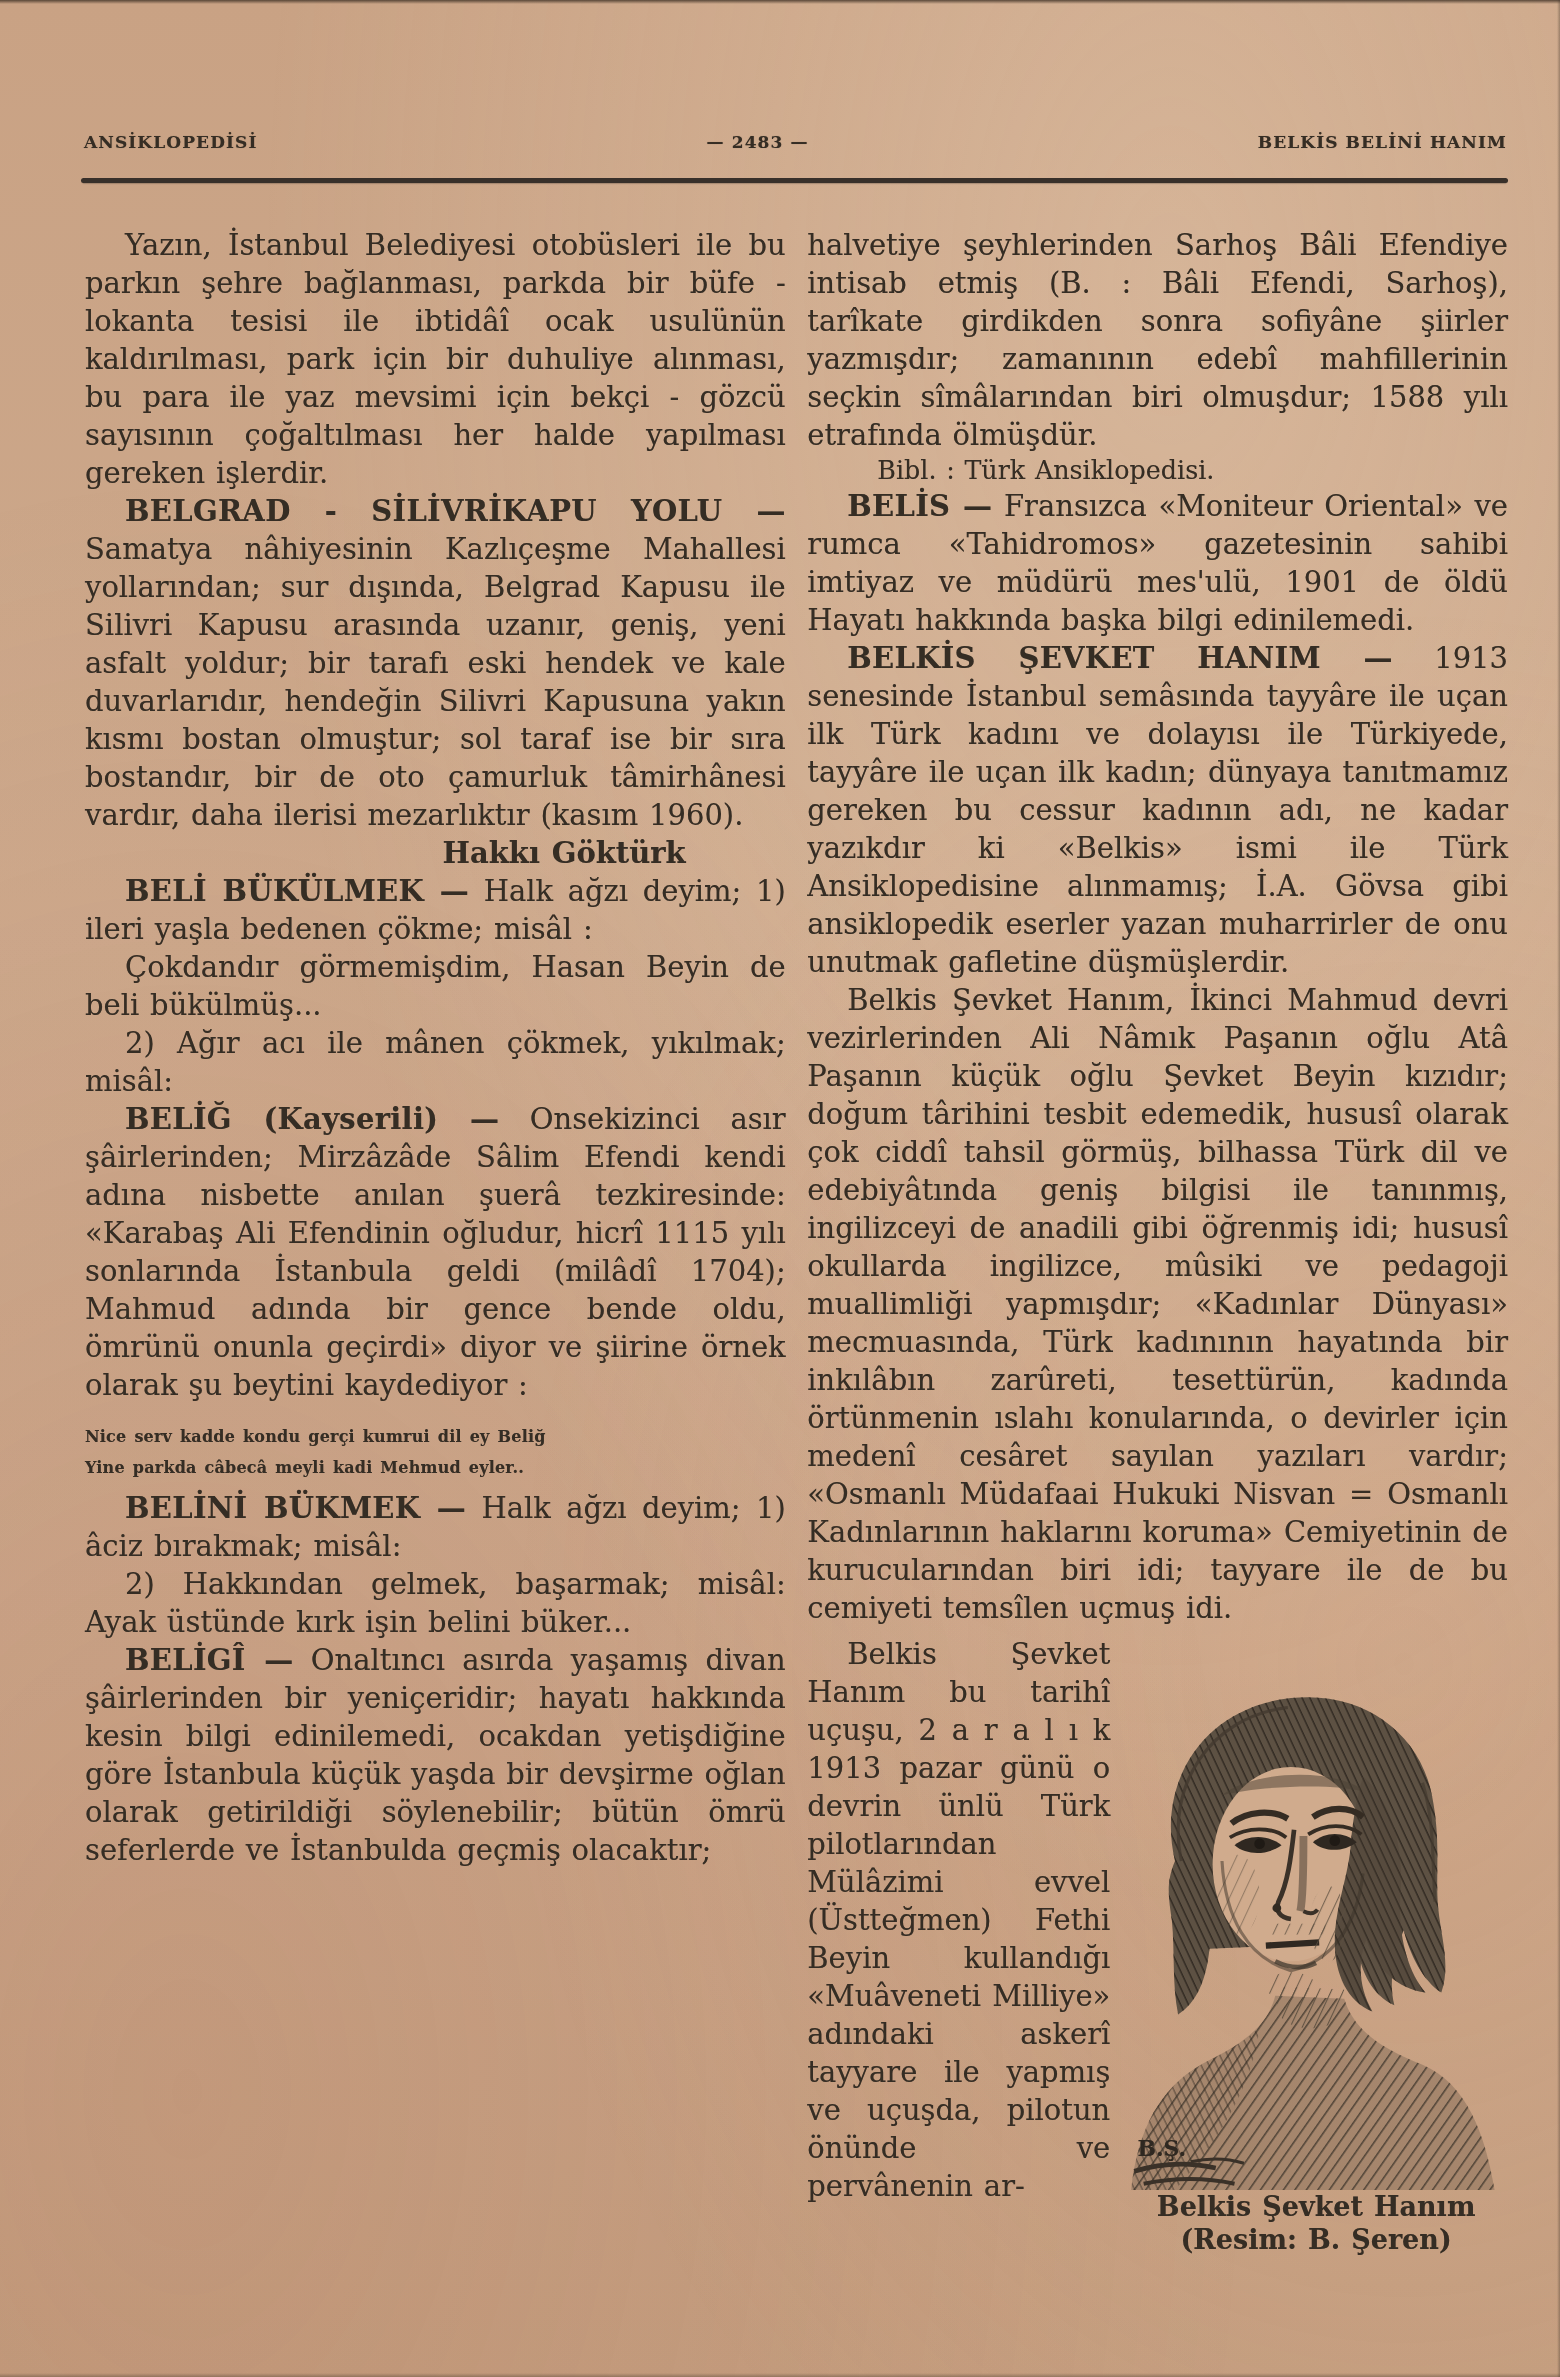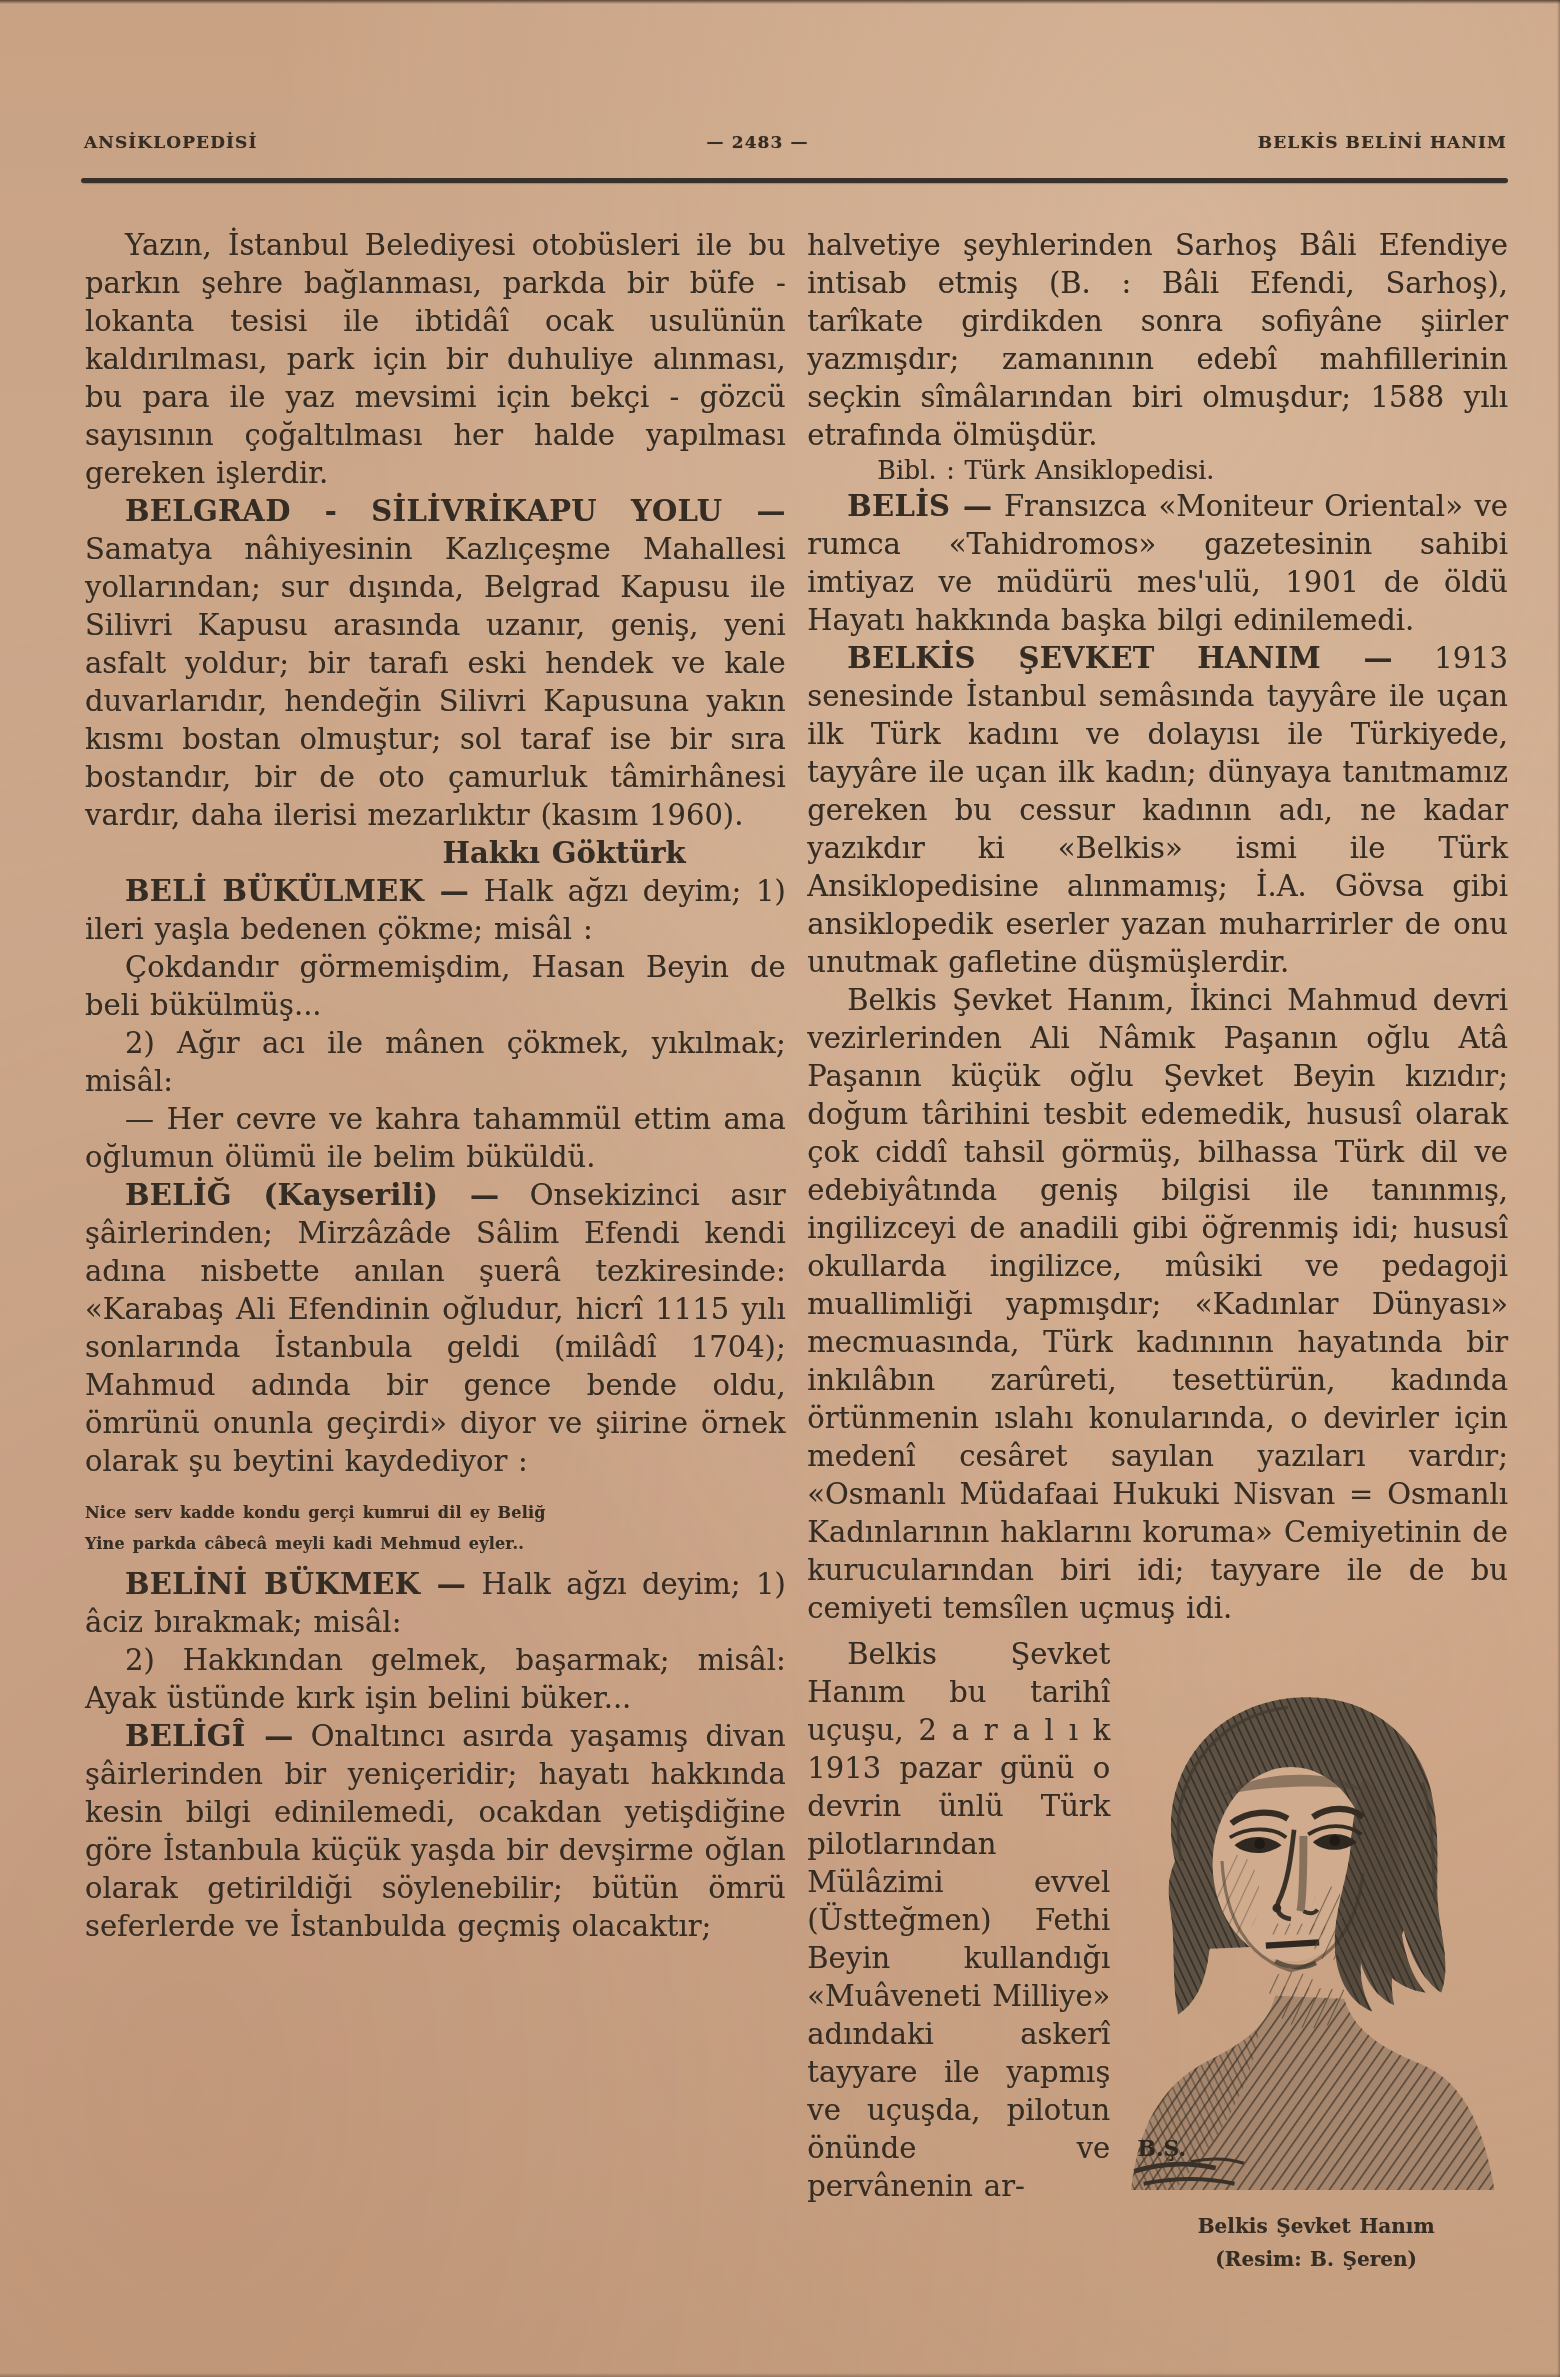--- a/index.html
+++ b/index.html
@@ -40,21 +40,21 @@
   .bibl{font-size:25.4px;line-height:33px;padding-left:70px;margin:12px 0 3.2px;
     text-align:left;text-indent:0;}
   .poem{font-weight:700;font-size:16px;line-height:31px;margin:17.3px 0 5.4px;
     text-align:left;letter-spacing:0.2px;word-spacing:2.2px;}
 
   .media-row{display:flex;gap:14px;margin-top:7.6px;justify-content:space-between;}
   .narrow{width:303px;flex:none;}
   figure.portrait{flex:1;margin:38px 0 0 0;text-align:center;}
   figure.portrait svg{display:block;margin:0 auto;}
   figure.portrait svg text{font-family:"DejaVu Serif","Liberation Serif",serif;}
-  figcaption{font-weight:700;font-size:20px;line-height:33px;margin-top:20px;
+  figcaption{font-weight:700;font-size:27px;line-height:33px;margin-top:0;
     text-shadow:0 0 0.6px rgba(53,45,36,.38);}
 </style>
 </head>
 <body>
 
 <div class="edge-top"></div>
 <div class="edge-right"></div>
 <div class="edge-bottom"></div>
 
 <div class="header">
@@ -66,21 +66,20 @@
 
 <div class="cols">
 
   <div class="col">
     <p class="indent">Yazın, İstanbul Belediyesi otobüsleri ile bu parkın şehre bağlanması, parkda bir büfe - lokanta tesisi ile ibtidâî ocak usulünün kaldırılması, park için bir duhuliye alınması, bu para ile yaz mevsimi için bekçi - gözcü sayısının çoğaltılması her halde yapılması gereken işlerdir.</p>
     <p class="entry"><span class="hw">BELGRAD - SİLİVRİKAPU YOLU —</span><span> Samatya nâhiyesinin Kazlıçeşme Mahallesi yollarından; sur dışında, Belgrad Kapusu ile Silivri Kapusu arasında uzanır, geniş, yeni asfalt yoldur; bir tarafı eski hendek ve kale duvarlarıdır, hendeğin Silivri Kapusuna yakın kısmı bostan olmuştur; sol taraf ise bir sıra bostandır, bir de oto çamurluk tâmirhânesi vardır, daha ilerisi mezarlıktır (kasım 1960).</span></p>
     <p class="byline">Hakkı Göktürk</p>
     <p class="entry"><span class="hw">BELİ BÜKÜLMEK —</span><span> Halk ağzı deyim; 1) ileri yaşla bedenen çökme; misâl :</span></p>
     <p class="indent">Çokdandır görmemişdim, Hasan Beyin de beli bükülmüş...</p>
     <p class="indent">2)  Ağır acı ile mânen çökmek, yıkılmak; misâl:</p>
-    <p class="indent">— Her cevre ve kahra tahammül ettim ama oğlumun ölümü ile belim büküldü.</p>
     <p class="entry"><span class="hw">BELİĞ (Kayserili) —</span><span> Onsekizinci asır şâirlerinden; Mirzâzâde Sâlim Efendi kendi adına nisbette anılan şuerâ tezkiresinde: «Karabaş Ali Efendinin oğludur, hicrî 1115 yılı sonlarında İstanbula geldi (milâdî 1704); Mahmud adında bir gence bende oldu, ömrünü onunla geçirdi» diyor ve şiirine örnek olarak şu beytini kaydediyor :</span></p>
     <div class="poem">
       <div>Nice serv kadde kondu gerçi kumrui dil ey Beliğ</div>
       <div>Yine parkda câbecâ meyli kadi Mehmud eyler..</div>
     </div>
     <p class="entry"><span class="hw">BELİNİ BÜKMEK —</span><span> Halk ağzı deyim; 1) âciz bırakmak; misâl:</span></p>
     <p class="indent">2) Hakkından gelmek, başarmak; misâl: Ayak üstünde kırk işin belini büker...</p>
     <p class="entry"><span class="hw">BELİGÎ —</span><span> Onaltıncı asırda yaşamış divan şâirlerinden bir yeniçeridir; hayatı hakkında kesin bilgi edinilemedi, ocakdan yetişdiğine göre İstanbula küçük yaşda bir devşirme oğlan olarak getirildiği söylenebilir; bütün ömrü seferlerde ve İstanbulda geçmiş olacaktır;</span></p>
   </div>
 

